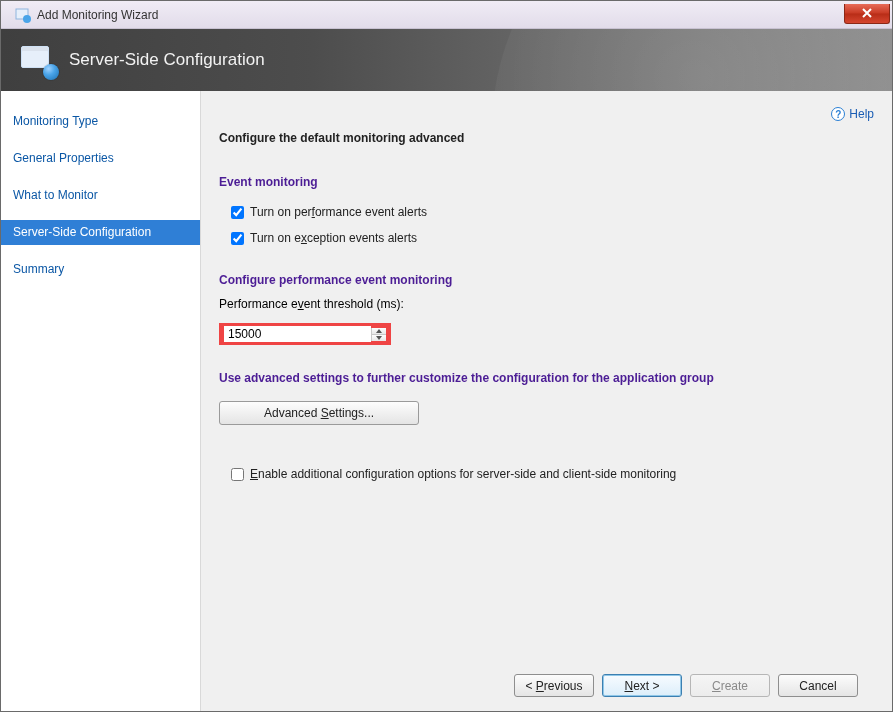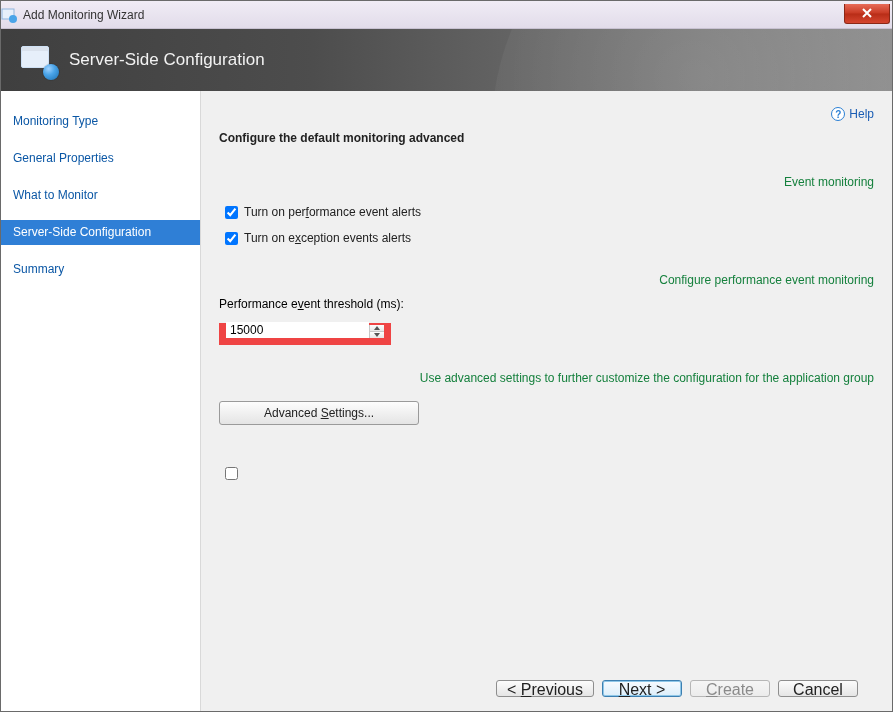--- a/index.html
+++ b/index.html
@@ -22,21 +22,21 @@
     display: flex;
     flex-direction: column;
   }
 
   
   .titlebar {
     height: 28px;
     background: linear-gradient(#f0ecf5,#e2dcea);
     display: flex;
     align-items: center;
-    padding: 0 0 0 0;
+    padding: 0 0 0 14px;
     border-bottom: 1px solid #c8c2d2;
   }
   .titlebar .icon-slot { width:16px; height:16px; margin-right:6px; flex:0 0 auto; }
   .titlebar-title { color:#333; flex:1 1 auto; font-size:12px; }
   .titlebar-buttons { display:flex; }
   .titlebar-close {
     width:46px; height:20px;
     margin-top:-2px; margin-right:2px;
     background: linear-gradient(#e76b58,#c83a24 48%,#b82d17 52%,#d5452f);
     border:1px solid #8b2716; border-top:none;
@@ -122,29 +122,29 @@
     color:#1a5db4; cursor:pointer;
   }
   .help-link .qicon {
     width:14px; height:14px; border-radius:50%;
     background:#fff; border:1px solid #2a7fd4;
     display:flex;align-items:center;justify-content:center;
     font-size:10px; font-weight:bold; color:#2a7fd4;
   }
 
   .section-title { font-weight:700; color:#222; margin-top:24px; margin-bottom:16px; }
-  .sub-title { font-weight:400; color:#15803d; margin-top:14px; margin-bottom:10px;text-align:right; }
+  .sub-title { font-weight:700; color:#4c1d95; margin-top:14px; margin-bottom:10px; }
   .field-label { color:#000000; margin-bottom:12px; }
 
-  .checkbox-row { display:flex; align-items:center; gap:6px; margin:6px 6px; color:#222; }
+  .checkbox-row { display:flex; align-items:center; gap:6px; margin:6px 12px; color:#222; }
   .checkbox-row input { width:13px; height:13px; margin:0; }
 
   .num-input-wrap {
-    display:inline-flex; align-items:flex-end;
-    border:7px solid #ef4444; background:#f97316;
+    display:inline-flex; align-items:center;
+    border:5px solid #ef4444; background:#f97316;
     width:172px; height:22px;
   }
   .num-input-wrap input {
     border:none; outline:none; width:100%; padding:1px 4px; font-family:inherit; font-size:12px;
   }
   .num-input-wrap .spinner {
     width:16px; border-left:1px solid #c8c8c8;
     display:flex; flex-direction:column;
   }
   .num-input-wrap .spinner button{
@@ -168,25 +168,25 @@
 
   
   .footer {
     padding:10px 16px 14px 0;
     display:flex;
     justify-content:flex-end;
     gap:8px;
     background:#f0f0f0;
   }
   .btn {
-    min-width:80px; height:17px;
+    min-width:80px; height:23px;
     padding:0 10px;
     border:1px solid #8e8e8e; border-radius:3px;
     background:linear-gradient(#fcfcfc,#e5e5e5);
-    color:#222; font-family:inherit; font-size:16px;
+    color:#222; font-family:inherit; font-size:12px;
     cursor:pointer;
   }
   .btn.default {
     border:1px solid #3c7fb1;
     box-shadow: 0 0 0 1px #8fc7e8 inset;
     background:linear-gradient(#f7fbff,#dceefa);
   }
   .btn:disabled {
     color:#8a8a8a;
     border-color:#b6b6b6;
@@ -282,20 +282,23 @@
       <div class="sub-title" style="margin-top:26px;">Use advanced settings to further customize the configuration for the application group</div>
 
       <div style="margin-top:6px;">
         <span class="wide-button">
           <span>Advanced </span><span class="u">S</span><span>ettings...</span>
         </span>
       </div>
 
       <label class="checkbox-row" style="margin-top:42px;">
         <input type="checkbox" style="">
+        <span>
+          <span></span><span class="u">E</span><span>nable additional configuration options for server-side and client-side monitoring</span>
+        </span>
       </label>
 
       <div style="flex:1 1 auto;"></div>
 
       <div class="footer">
         <button class="btn">
           <span>&lt; </span><span class="u">P</span><span>revious</span>
         </button>
         <button class="btn default">
           <span></span><span class="u">N</span><span>ext &gt;</span>

